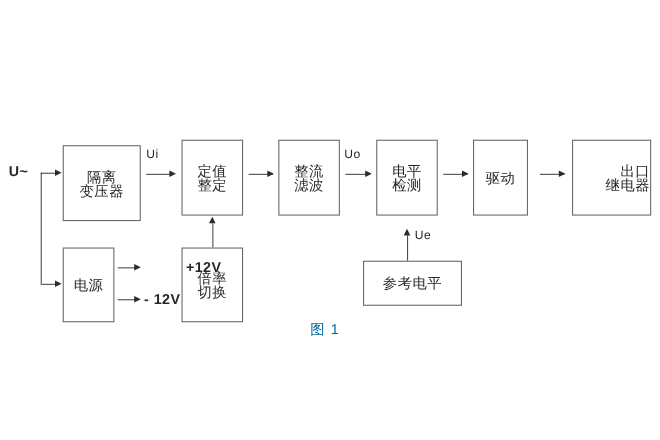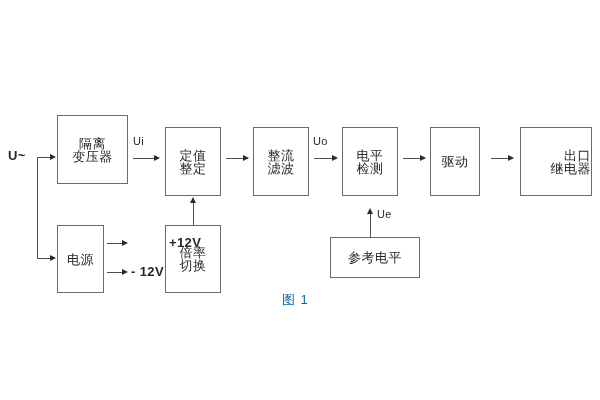--- a/index.html
+++ b/index.html
@@ -92,21 +92,21 @@
   <div class="lbl" style="left:8px; top:148px; font-weight:bold;">U~</div>
 
   <div class="vline" style="left:37px; top:157px; height:101px;"></div>
 
   <div class="hline" style="left:37px; top:157px; width:14px;"></div>
   <div class="head-r" style="left:50px; top:153.5px;"></div>
 
   <div class="hline" style="left:37px; top:258px; width:14px;"></div>
   <div class="head-r" style="left:50px; top:254.5px;"></div>
 
-  <div class="box" style="left:57px; top:115px; width:71px; height:69px;">
+  <div class="box" style="left:57px; top:132px; width:71px; height:69px;">
     <span class="ln">隔离</span>
     <span class="ln">变压器</span>
   </div>
 
   <div class="box" style="left:165px; top:127px; width:56px; height:69px;">
     <span class="ln">定值</span>
     <span class="ln">整定</span>
   </div>
 
   <div class="box" style="left:253px; top:127px; width:56px; height:69px;">

